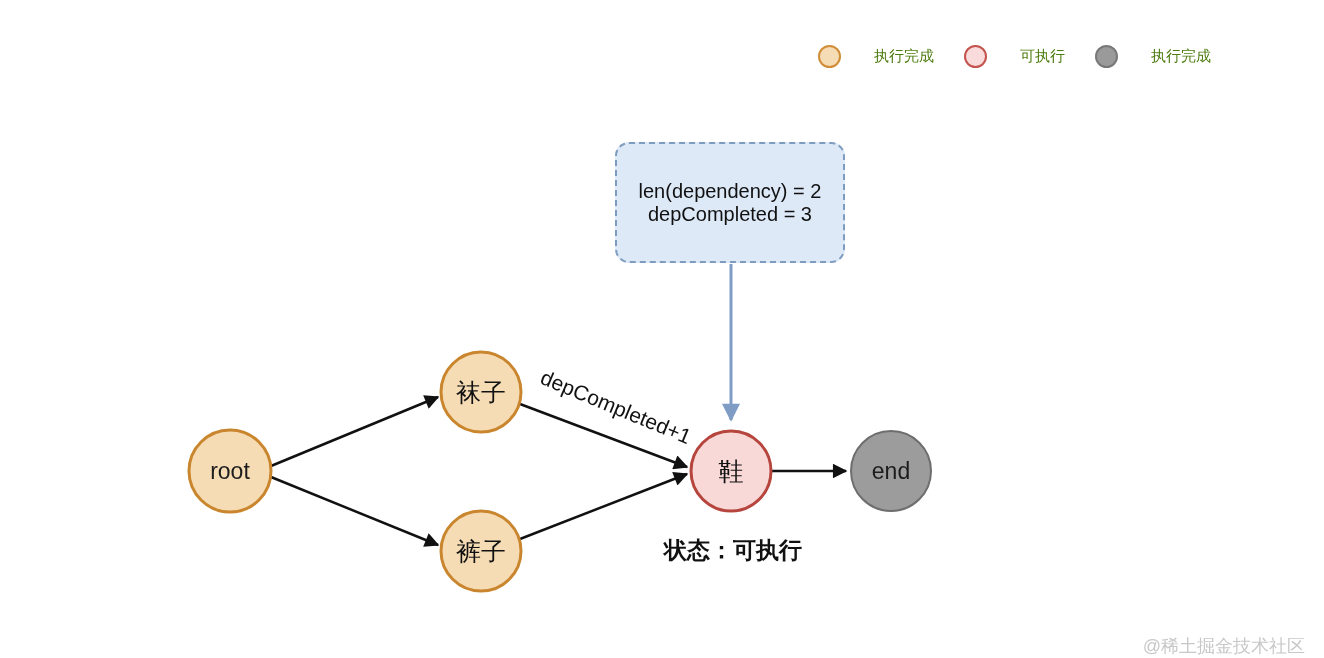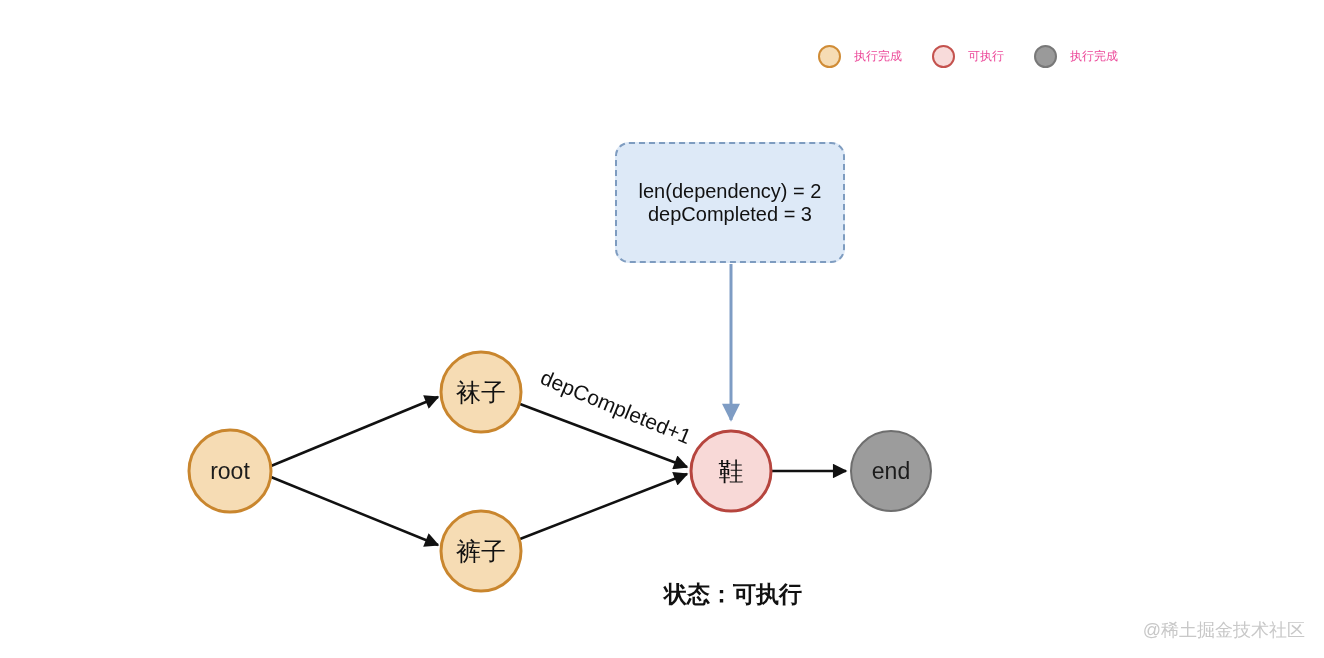--- a/index.html
+++ b/index.html
@@ -7,41 +7,41 @@
     position:relative;width:1324px;height:658px;background:#ffffff;
     font-family:"Liberation Sans","DejaVu Sans",sans-serif;overflow:hidden;
   }
   
   .legend{position:absolute;left:818px;top:45px;display:flex;align-items:center;gap:30px;}
   .legend-item{display:flex;align-items:center;gap:13px;}
   .swatch{width:23px;height:23px;border-radius:50%;box-sizing:border-box;flex:none;}
   .swatch.completed{background:#F6DCB4;border:2px solid #D08C36;}
   .swatch.executable{background:#F8DBDA;border:2px solid #C4524E;}
   .swatch.blocked{background:#9A9A9A;border:2px solid #787878;}
-  .legend-label{font-size:12px;color:#ec4899;white-space:nowrap;}
+  .legend-label{font-size:15px;color:#4d7c0f;white-space:nowrap;margin-left:20px;}
   
   .note{
     position:absolute;left:615px;top:142px;width:230px;height:121px;box-sizing:border-box;
     background:#DDE9F7;border:2px dashed #7E9CC0;border-radius:14px;
     display:flex;flex-direction:column;justify-content:center;align-items:center;
   }
   .note-line{font-size:20px;color:#111111;white-space:nowrap;}
   
   svg.graph{position:absolute;left:0;top:0;display:block;}
   .edge{stroke:#111111;stroke-width:2.5;fill:none;}
   .pointer{stroke:#7E9CC4;stroke-width:3;fill:none;}
   .node-completed{fill:#F6DCB4;stroke:#C9862E;stroke-width:3;}
   .node-executable{fill:#F8D9D7;stroke:#B6453E;stroke-width:3;}
   .node-blocked{fill:#9C9C9C;stroke:#6E6E6E;stroke-width:2;}
   .node-label{font-size:25px;fill:#111111;text-anchor:middle;}
   .node-label.latin{font-size:23px;fill:#1c1c1c;}
   .edge-label{font-size:21px;fill:#111111;}
   
-  .status-caption{position:absolute;left:664px;top:535px;font-size:23px;font-weight:700;color:#111111;white-space:nowrap;margin-top:44px;}
-  .watermark{position:absolute;right:19px;bottom:16px;font-size:18px;color:#C8C8C8;white-space:nowrap;margin-top:41px;}
+  .status-caption{position:absolute;left:664px;top:535px;font-size:23px;font-weight:700;color:#111111;white-space:nowrap;}
+  .watermark{position:absolute;right:19px;bottom:0;font-size:18px;color:#C8C8C8;white-space:nowrap;margin-top:41px;}
 </style>
 </head>
 <body>
 
 <div class="canvas">
 
   <div class="legend">
     <div class="legend-item">
       <span class="swatch completed"></span>
       <span class="legend-label">执行完成</span>

